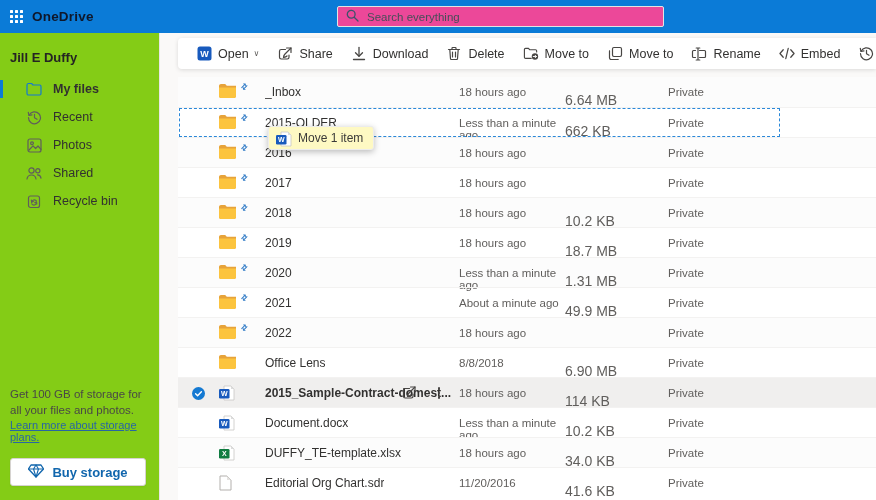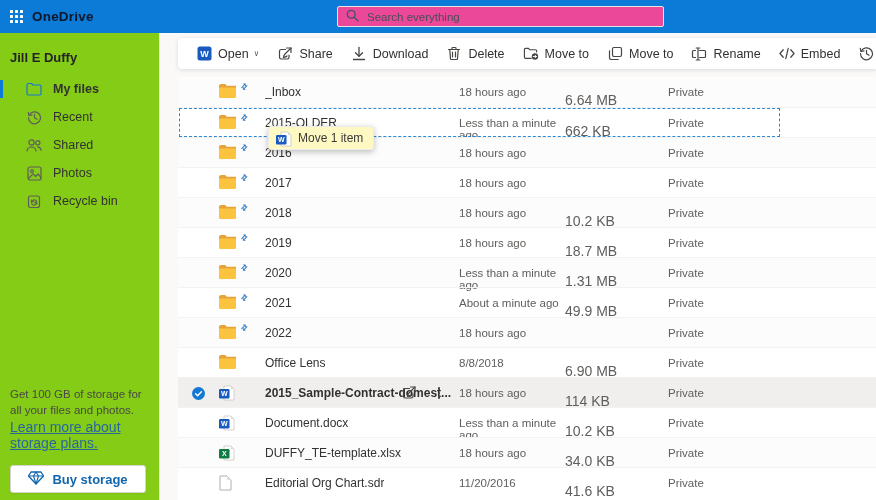--- a/index.html
+++ b/index.html
@@ -21,21 +21,21 @@
   .sidebar { position:absolute; top:33px; left:0; width:160px; bottom:0; background:#84cc16; border-right:1px solid #e8e6e4; }
   .user-name { font-size:13px; font-weight:700; color:#252423; padding:17px 0 10px 10px; }
   .nav-item { position:relative; display:flex; align-items:center; height:28px; padding-left:26px; gap:11px; cursor:pointer; color:#323130; font-size:12.5px; }
   .nav-item .nav-bar { display:none; }
   .nav-item.selected .nav-bar { display:block; position:absolute; left:0; top:5px; bottom:5px; width:3px; background:#0b7bd7; }
   .nav-item.selected .nav-label { font-weight:700; }
   .nav-icon { width:16px; height:16px; display:flex; align-items:center; justify-content:center; }
 
   .storage-block { position:absolute; left:10px; top:313px; width:140px;margin-top:40px; }
   .promo-text { font-size:11.5px; color:#494846; line-height:16px; }
-  .promo-link { font-size:14px; color:#2866a3; text-decoration:underline; margin-top:1px; display:inline-block; cursor:pointer; }
+  .promo-link { font-size:11px; color:#2866a3; text-decoration:underline; margin-top:1px; display:inline-block; cursor:pointer; }
   .buy-btn { margin-top:14px; width:136px; height:28px; background:#fff; border:1px solid #d6d3d0; border-radius:3px; display:flex; align-items:center; justify-content:center; gap:8px; color:#1166ad; font-size:13px; font-weight:700; cursor:pointer; box-shadow:0 1px 2px rgba(0,0,0,0.05); }
   .usage-track { margin-top:18px; width:134px; height:3px; background:#e8e6e4; position:relative; }
   .usage-fill { position:absolute; left:0; top:-1px; height:5px; background:#1479d2; }
   .usage-link { display:inline-block; margin-top:6px; font-size:11.5px; color:#2866a3; text-decoration:underline; cursor:pointer; }
 
   
   .main { position:absolute; top:33px; left:160px; right:0; bottom:0; background:#faf9f8; }
 
   .toolbar { position:absolute; left:18px; right:0; top:5px; height:31px; background:#fff; border-radius:4px 0 0 4px; box-shadow:0 1px 4px rgba(0,0,0,0.13); display:flex; align-items:center; padding-left:9px; z-index:5; }
   .tb-item { display:flex; align-items:center; gap:6px; padding:0 9px; height:100%; cursor:pointer; color:#323130; font-size:12.5px; white-space:nowrap; }
@@ -109,38 +109,38 @@
           <svg width="15" height="15" viewBox="0 0 15 15" fill="none" stroke="#605e5c" stroke-width="1.2" stroke-linecap="round" stroke-linejoin="round">
             <path d="M2.1 5.2A6 6 0 1 1 1.5 7.7"></path>
             <path d="M1.3 2.3l.6 3.2 3.1-.7"></path>
             <path d="M7.5 4.3v3.4l2.5 1.6"></path>
           </svg>
         </span>
         <span class="nav-label">Recent</span>
       </div>
       <div class="nav-item">
         <span class="nav-icon">
+          <svg width="15" height="15" viewBox="0 0 15 15" fill="none" stroke="#605e5c" stroke-width="1.2" stroke-linejoin="round">
+            <rect x="1" y="1" width="13" height="13" rx="2"></rect>
+            <circle cx="5" cy="5.2" r="1.4"></circle>
+            <path d="M2 12l4-4.2 2.6 2.7L11 8l3 3.4" stroke-linecap="round"></path>
+          </svg>
+        </span>
+        <span class="nav-label">Photos</span>
+      </div>
+      <div class="nav-item">
+        <span class="nav-icon">
           <svg width="16" height="14" viewBox="0 0 16 14" fill="none" stroke="#605e5c" stroke-width="1.2" stroke-linecap="round" stroke-linejoin="round">
             <circle cx="5.5" cy="4.5" r="2.6"></circle>
             <path d="M1 13c.4-2.7 2.2-4 4.5-4s4.1 1.3 4.5 4"></path>
             <circle cx="11.8" cy="4.8" r="2.1"></circle>
             <path d="M11.5 8.8c2 .1 3.2 1.3 3.5 3.4"></path>
           </svg>
         </span>
         <span class="nav-label">Shared</span>
-      </div>
-      <div class="nav-item">
-        <span class="nav-icon">
-          <svg width="15" height="15" viewBox="0 0 15 15" fill="none" stroke="#605e5c" stroke-width="1.2" stroke-linejoin="round">
-            <rect x="1" y="1" width="13" height="13" rx="2"></rect>
-            <circle cx="5" cy="5.2" r="1.4"></circle>
-            <path d="M2 12l4-4.2 2.6 2.7L11 8l3 3.4" stroke-linecap="round"></path>
-          </svg>
-        </span>
-        <span class="nav-label">Photos</span>
       </div>
       <div class="nav-item">
         <span class="nav-icon">
           <svg width="14" height="15" viewBox="0 0 14 15" fill="none" stroke="#605e5c" stroke-width="1.2" stroke-linecap="round" stroke-linejoin="round">
             <rect x="1.5" y="2" width="11" height="11.5" rx="2"></rect>
             <path d="M4.7 8.6a2.6 2.6 0 0 1 4.8-1.5M9.5 9a2.6 2.6 0 0 1-4.6 1"></path>
             <path d="M4.4 6.2l.3 1.7 1.7-.4M9.8 9.9l-.3-1.7-1.7.4"></path>
           </svg>
         </span>
         <span class="nav-label">Recycle bin</span>

